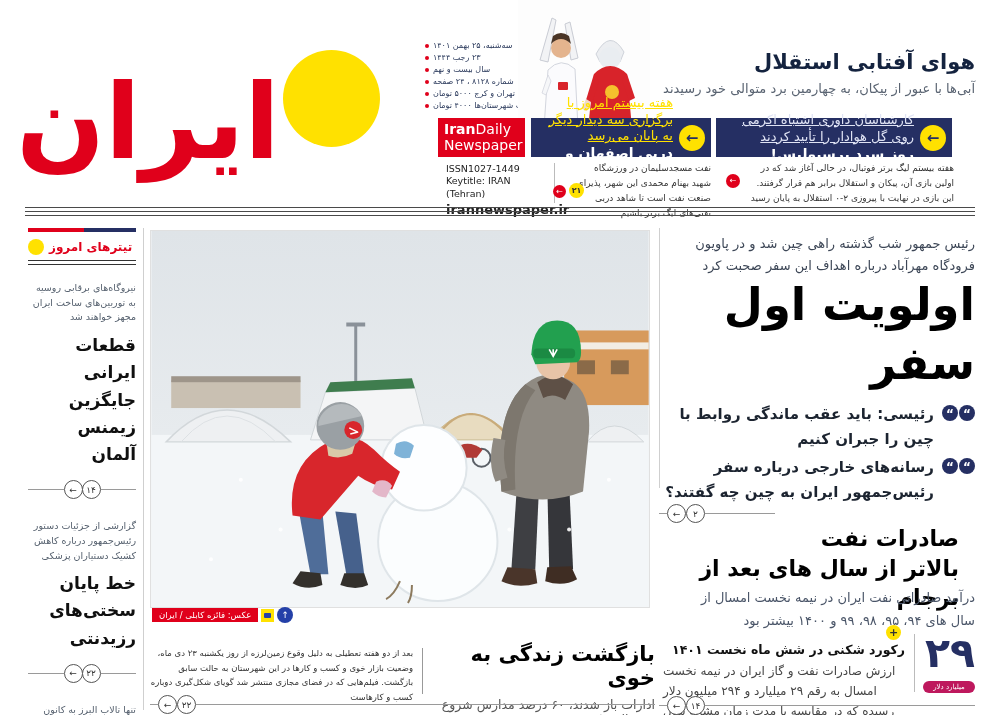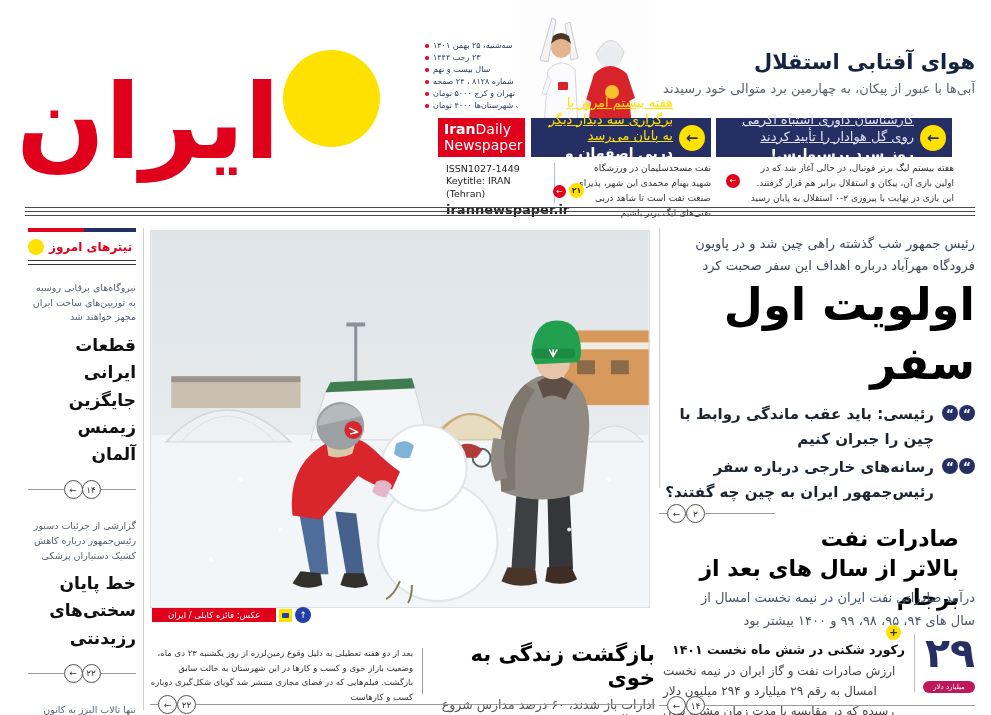--- a/index.html
+++ b/index.html
@@ -60,21 +60,21 @@
   .pageref{display:flex;align-items:center;justify-content:center;margin:12px 0 20px;}
   .pageref::before,.pageref::after{content:"";flex:1;border-top:1px solid #9a9a9a;}
   .pr-circ{width:17px;height:17px;border:1px solid #555;border-radius:50%;display:flex;
            align-items:center;justify-content:center;font-size:9px;color:#333;background:#fff;flex:0 0 auto;}
   .pageref .pr-circ + .pr-circ{margin-left:-1px;}
   .vrule{border-left:1px solid #cfcfcf;}
   
   .photo{left:150px;top:230px;width:500px;height:378px;}
   .photo svg{display:block;border:1px solid #e0e0e0;box-sizing:border-box;}
   .credit{left:152px;top:607px;display:flex;align-items:center;gap:3px;}
-  .credit-label{background:#e0001b;color:#fff;font-size:8.5px;padding:2px 16px;}
+  .credit-label{background:#e0001b;color:#fff;font-size:8.5px;padding:2px 7px;}
   .credit-cam{width:13px;height:13px;background:#ffe100;display:flex;align-items:center;justify-content:center;}
   .credit-cam i{width:7px;height:5px;background:#2440a8;border-radius:1px;display:block;}
   .credit-up{width:16px;height:16px;border-radius:50%;background:#2440a8;color:#fff;font-size:9px;
              display:flex;align-items:center;justify-content:center;}
   
   .lead-kicker{right:16px;top:233px;width:312px;font-size:13px;color:#3c4656;text-align:right;line-height:1.7;}
   .lead-headline{right:16px;top:275px;width:320px;font-size:45px;font-weight:800;color:#000;
                  text-align:right;line-height:1.32;}
   .quote-row{right:16px;width:318px;display:flex;flex-direction:row-reverse;gap:8px;align-items:flex-start;}
   .q1{top:402px;} .q2{top:455px;}

